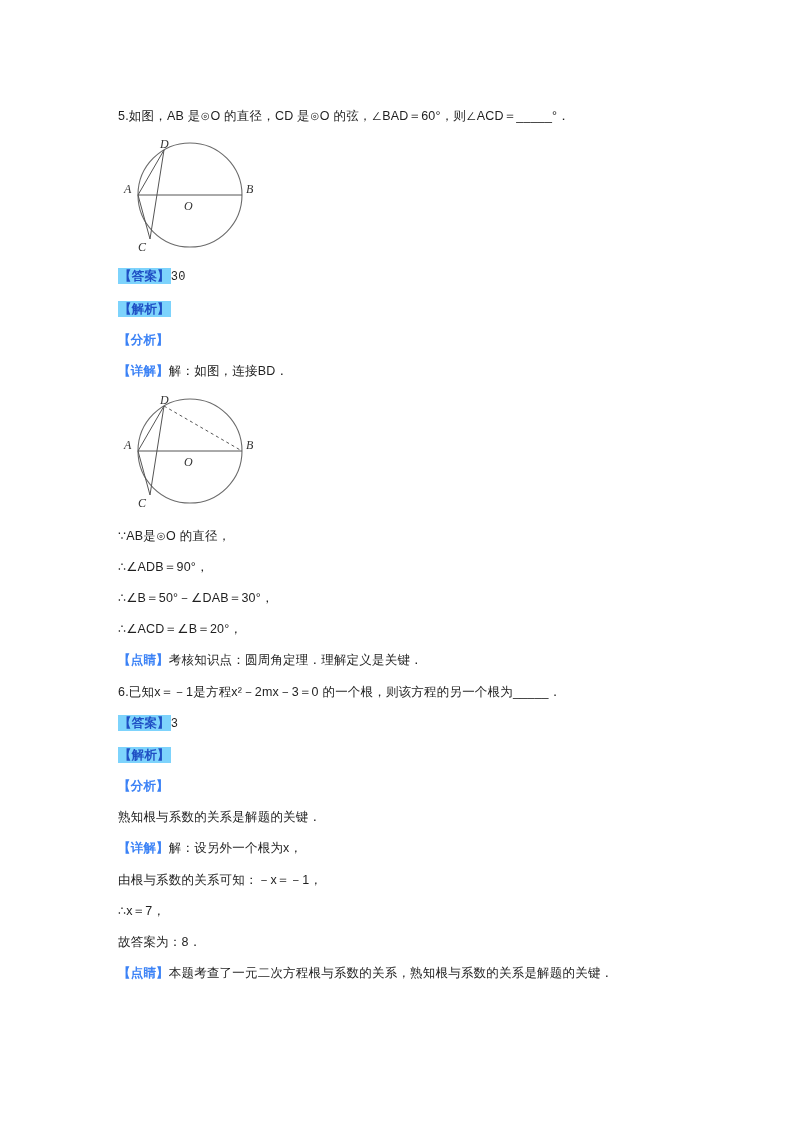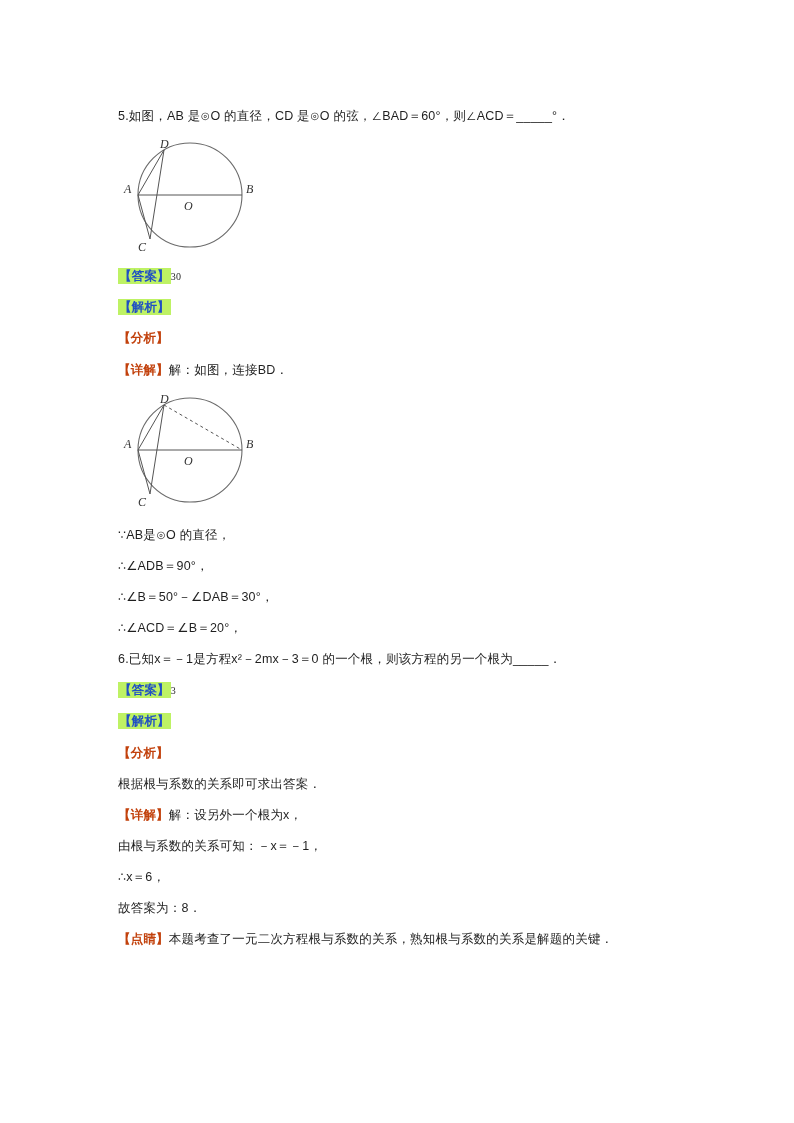--- a/index.html
+++ b/index.html
@@ -29,32 +29,32 @@
     width: 560px;
   }
   .line {
     font-size: 12.5px;
     line-height: 1.45;
     margin: 0 0 13px 0;
     color: #1f1f1f;
     letter-spacing: 0.2px;
   }
   .tag {
-    color: #c2410c;
+    color: #3b82f6;
     font-weight: bold;
   }
   .tag-hl {
-    background: #bef264;
+    background: #7dd3fc;
     color: #1f4fc4;
     font-weight: bold;
     padding: 1px 1px;
   }
   .mono {
-    font-family: Liberation Serif, serif;
-    font-size: 10px;
+    font-family: Liberation Mono, monospace;
+    font-size: 12px;
   }
   .fig {
     margin: 6px 0 10px 0;
   }
   svg text {
     font-family: "Liberation Serif", serif;
     font-style: italic;
     font-size: 12px;
     fill: #333;
   }
@@ -127,50 +127,53 @@
     <p class="line">
       <span>∴∠ADB＝90°，</span>
     </p>
     <p class="line">
       <span>∴∠B＝50°－∠DAB＝30°，</span>
     </p>
     <p class="line">
       <span>∴∠ACD＝∠B＝20°，</span>
     </p>
 
+    <p class="line">
+      <span class="tag">【点睛】</span><span>考核知识点：圆周角定理．理解定义是关键．</span>
+    </p>
 
     <p class="line">
       <span>6.已知x＝－1是方程x²－2mx－3＝0 的一个根，则该方程的另一个根为_____．</span>
     </p>
 
     <p class="line">
       <span class="tag-hl">【答案】</span><span class="mono">3</span>
     </p>
 
     <p class="line">
       <span class="tag-hl">【解析】</span>
     </p>
 
     <p class="line">
       <span class="tag">【分析】</span>
     </p>
 
     <p class="line">
-      <span>根据根与系数的关系即可求出答案．</span>
+      <span>熟知根与系数的关系是解题的关键．</span>
     </p>
 
     <p class="line">
       <span class="tag">【详解】</span><span>解：设另外一个根为x，</span>
     </p>
 
     <p class="line">
       <span>由根与系数的关系可知：－x＝－1，</span>
     </p>
     <p class="line">
-      <span>∴x＝6，</span>
+      <span>∴x＝7，</span>
     </p>
     <p class="line">
       <span>故答案为：8．</span>
     </p>
 
     <p class="line">
       <span class="tag">【点睛】</span><span>本题考查了一元二次方程根与系数的关系，熟知根与系数的关系是解题的关键．</span>
     </p>
 
   </div>

